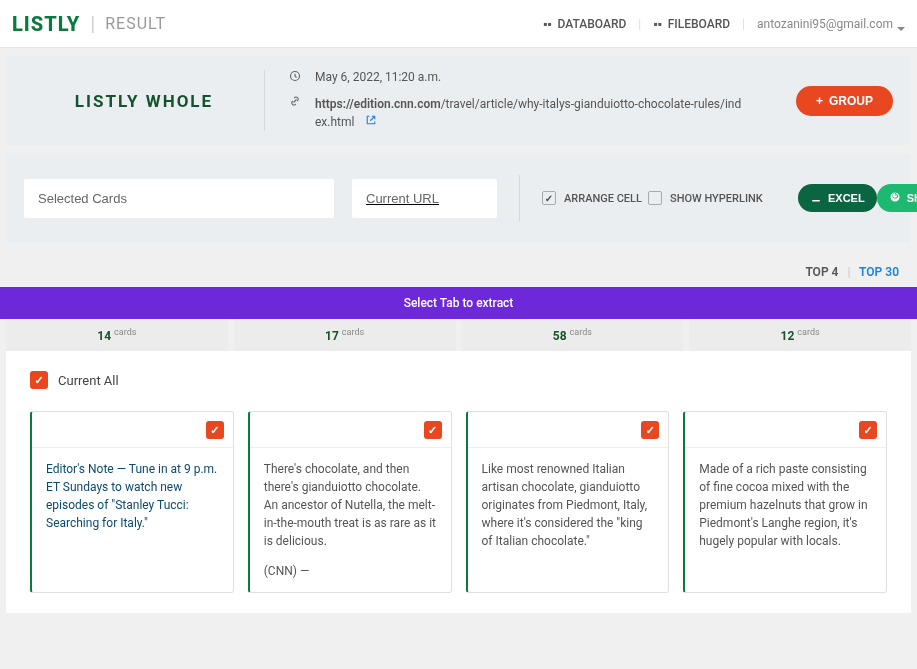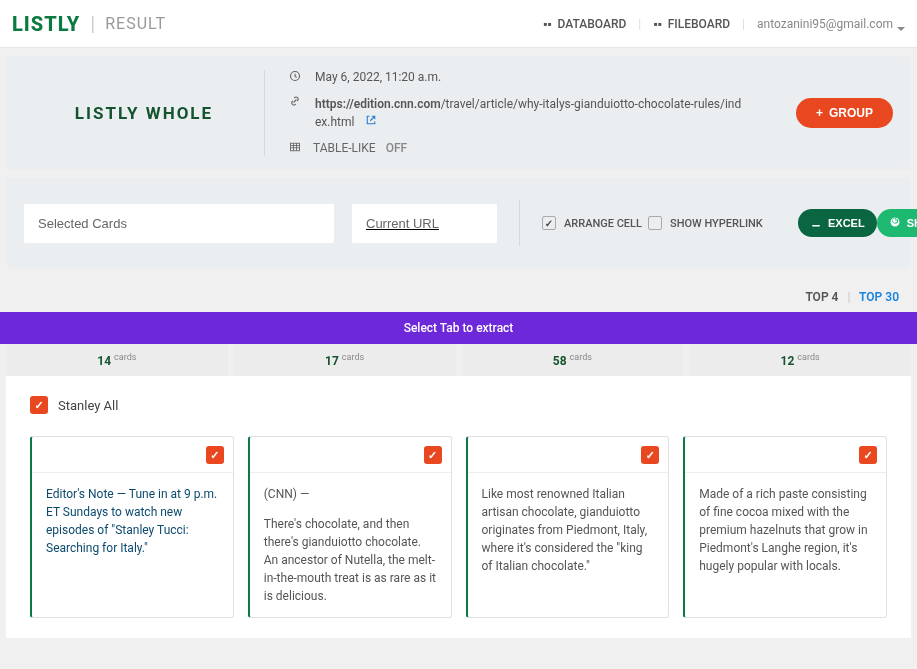--- a/index.html
+++ b/index.html
@@ -123,30 +123,20 @@
       </span>
       <span class="url-text">
         <span class="url-domain">https://edition.cnn.com</span><span>/travel/article/why-italys-gianduiotto-chocolate-rules/index.html</span>
         <span class="ext-link">
           <svg class="icon-svg" viewBox="0 0 16 16" fill="none" stroke="currentColor" stroke-width="1.5">
               <path d="M6 3H3v10h10v-3M9 3h4v4M13 3l-6 6"></path>
             </svg>
         </span>
       </span>
     </div>
-    <div class="meta-row table-like">
-      <span class="icon">
-        <svg class="icon-svg" viewBox="0 0 16 16" fill="none" stroke="currentColor" stroke-width="1.2">
-            <rect x="2" y="3" width="12" height="10"></rect>
-            <path d="M2 6h12M2 9h12M6 3v10M10 3v10"></path>
-          </svg>
-      </span>
-      <span class="table-like-label">TABLE-LIKE</span>
-      <span class="table-like-off">OFF</span>
-    </div>
   </div>
   <button class="group-btn">
     <span>+</span>
     <span>GROUP</span>
   </button>
 </div>
 
 <div class="panel controls-panel">
   <input class="text-input input-selected" placeholder="Selected Cards" style="">
   <input class="text-input input-url" placeholder="Current URL" style="">
@@ -210,40 +200,40 @@
     <span class="count">58</span><span class="cards-label">cards</span>
   </div>
   <div class="tab-item">
     <span class="count">12</span><span class="cards-label">cards</span>
   </div>
 </div>
 
 <div class="content">
   <div class="select-all-row">
     <span class="check-red">✓</span>
-    <span>Stanley All</span>
+    <span>Current All</span>
   </div>
   <div class="cards">
 
     <div class="card">
       <div class="card-header">
         <span class="check-red card-check">✓</span>
       </div>
       <div class="card-body">
         <p class="link-text">Editor's Note — Tune in at 9 p.m. ET Sundays to watch new episodes of "Stanley Tucci: Searching for Italy."</p>
       </div>
     </div>
 
     <div class="card">
       <div class="card-header">
         <span class="check-red card-check">✓</span>
       </div>
       <div class="card-body">
+        <p>There's chocolate, and then there's gianduiotto chocolate. An ancestor of Nutella, the melt-in-the-mouth treat is as rare as it is delicious.</p>
         <p>(CNN) —</p>
-        <p>There's chocolate, and then there's gianduiotto chocolate. An ancestor of Nutella, the melt-in-the-mouth treat is as rare as it is delicious.</p>
       </div>
     </div>
 
     <div class="card">
       <div class="card-header">
         <span class="check-red card-check">✓</span>
       </div>
       <div class="card-body">
         <p>Like most renowned Italian artisan chocolate, gianduiotto originates from Piedmont, Italy, where it's considered the "king of Italian chocolate."</p>
       </div>

